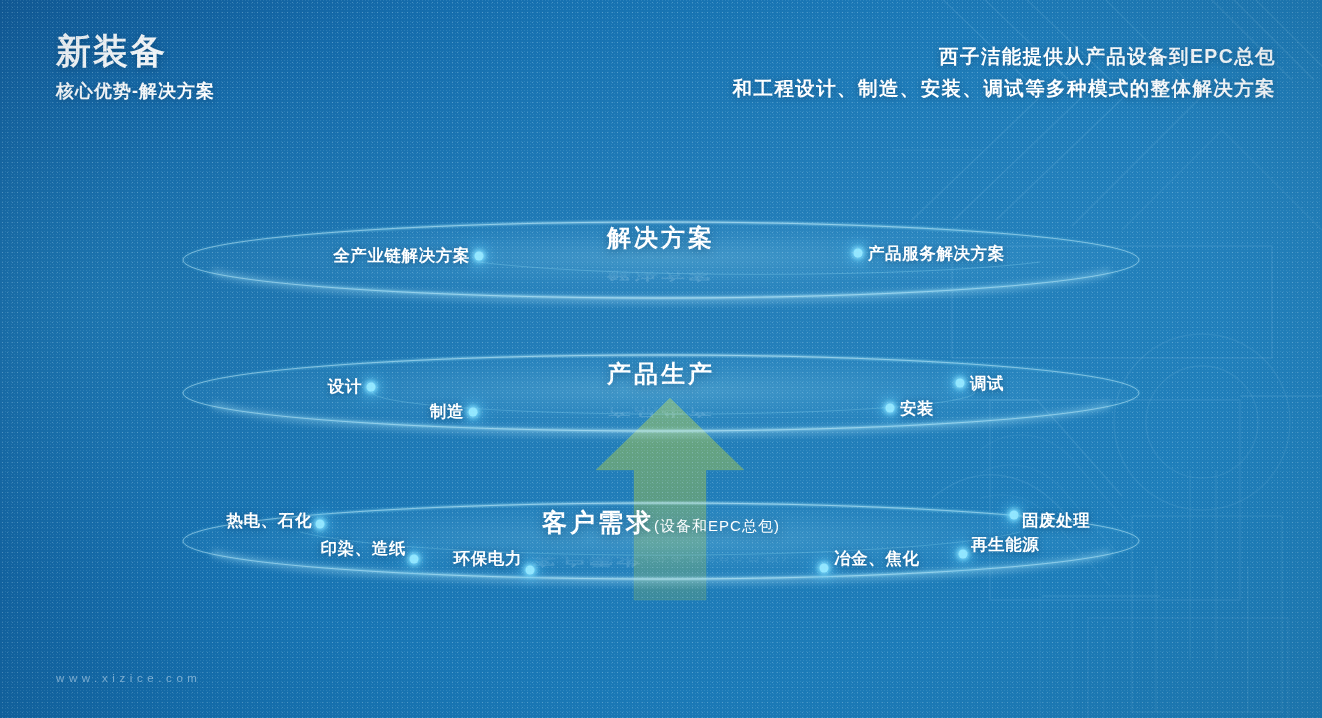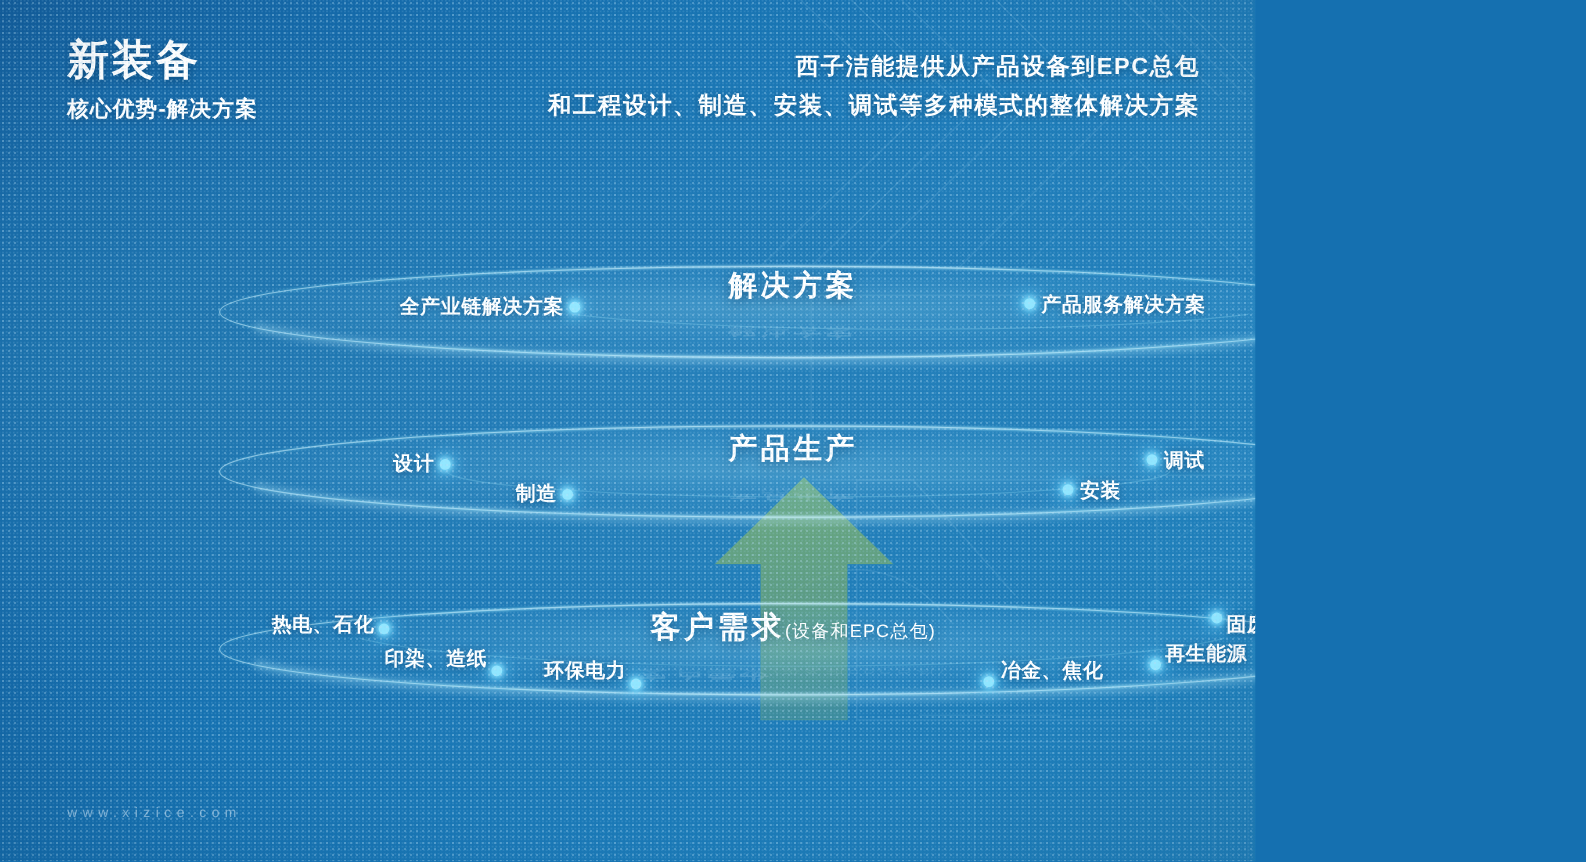--- a/index.html
+++ b/index.html
@@ -6,21 +6,21 @@
   html,body { width:1322px; height:718px; overflow:hidden; }
   body {
     font-family:"Liberation Sans","DejaVu Sans",sans-serif;
     background:#1570b0;
     position:relative;
   }
 
   
   #slide {
     position:absolute; inset:0;
-    width:1046px; height:718px;
+    width:1322px; height:718px;
     overflow:hidden;
     background:
       radial-gradient(ellipse 560px 420px at 110px 300px, rgba(30,118,175,.85) 0%, rgba(21,112,176,0) 70%),
       radial-gradient(ellipse 760px 520px at 1220px 180px, rgba(40,132,190,.55) 0%, rgba(21,112,176,0) 72%),
       radial-gradient(ellipse 900px 640px at 660px 430px, rgba(28,124,184,.7) 0%, rgba(18,104,166,0) 75%),
       linear-gradient(118deg, #135f9e 0%, #1570b0 34%, #1a78b6 62%, #2182bd 100%);
   }
 
   
   .bg-art {

